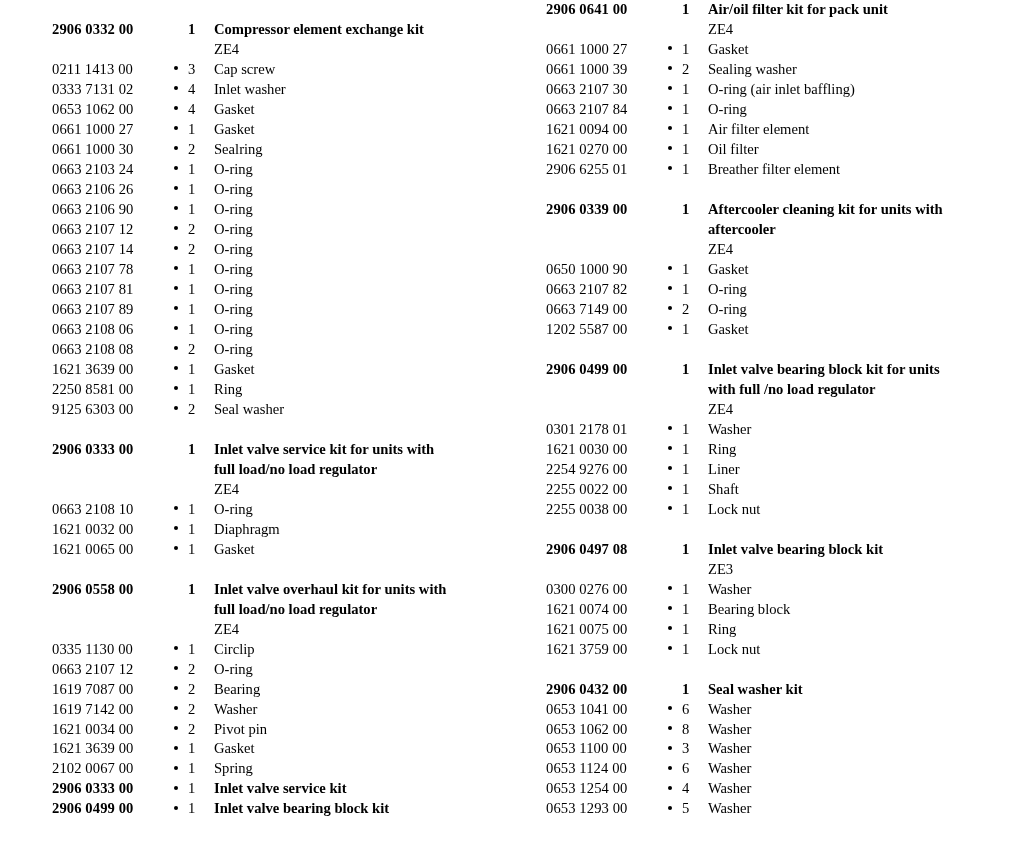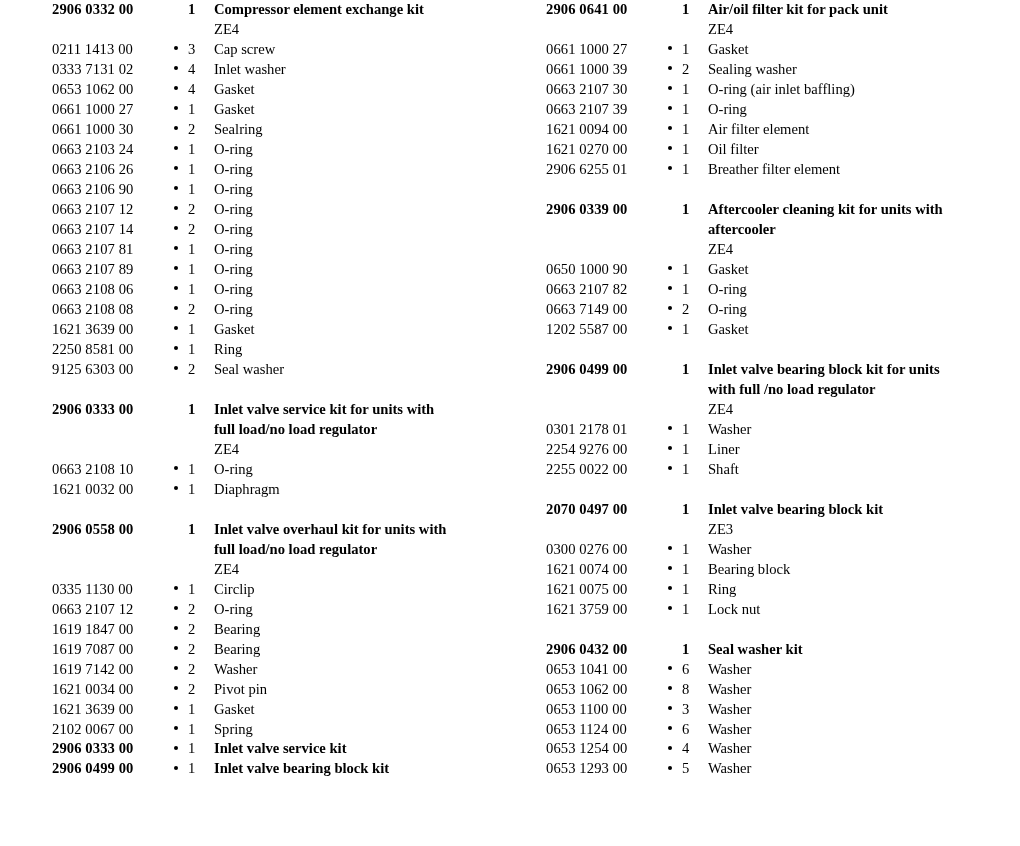--- a/index.html
+++ b/index.html
@@ -171,20 +171,26 @@
               <td class="qty">2</td>
               <td class="desc">O-ring</td>
             </tr>
             <tr>
               <td class="pn">0663 2107 14</td>
               <td class="bullet"><span class="dot"></span></td>
               <td class="qty">2</td>
               <td class="desc">O-ring</td>
             </tr>
             <tr>
+              <td class="pn">0663 2107 78</td>
+              <td class="bullet"><span class="dot"></span></td>
+              <td class="qty">1</td>
+              <td class="desc">O-ring</td>
+            </tr>
+            <tr>
               <td class="pn">0663 2107 81</td>
               <td class="bullet"><span class="dot"></span></td>
               <td class="qty">1</td>
               <td class="desc">O-ring</td>
             </tr>
             <tr>
               <td class="pn">0663 2107 89</td>
               <td class="bullet"><span class="dot"></span></td>
               <td class="qty">1</td>
               <td class="desc">O-ring</td>
@@ -245,20 +251,26 @@
               <td class="bullet"><span class="dot"></span></td>
               <td class="qty">1</td>
               <td class="desc">O-ring</td>
             </tr>
             <tr>
               <td class="pn">1621 0032 00</td>
               <td class="bullet"><span class="dot"></span></td>
               <td class="qty">1</td>
               <td class="desc">Diaphragm</td>
             </tr>
+            <tr>
+              <td class="pn">1621 0065 00</td>
+              <td class="bullet"><span class="dot"></span></td>
+              <td class="qty">1</td>
+              <td class="desc">Gasket</td>
+            </tr>
             <tr class="spacer">
               <td colspan="4"></td>
             </tr>
             <tr class="kit">
               <td class="pn">2906 0558 00</td>
               <td class="bullet"></td>
               <td class="qty">1</td>
               <td class="desc">Inlet valve overhaul kit for units with</td>
             </tr>
             <tr class="kit">
@@ -277,26 +289,20 @@
               <td class="pn">0335 1130 00</td>
               <td class="bullet"><span class="dot"></span></td>
               <td class="qty">1</td>
               <td class="desc">Circlip</td>
             </tr>
             <tr>
               <td class="pn">0663 2107 12</td>
               <td class="bullet"><span class="dot"></span></td>
               <td class="qty">2</td>
               <td class="desc">O-ring</td>
-            </tr>
-            <tr>
-              <td class="pn">1619 1847 00</td>
-              <td class="bullet"><span class="dot"></span></td>
-              <td class="qty">2</td>
-              <td class="desc">Bearing</td>
             </tr>
             <tr>
               <td class="pn">1619 7087 00</td>
               <td class="bullet"><span class="dot"></span></td>
               <td class="qty">2</td>
               <td class="desc">Bearing</td>
             </tr>
             <tr>
               <td class="pn">1619 7142 00</td>
               <td class="bullet"><span class="dot"></span></td>
@@ -363,21 +369,21 @@
               <td class="qty">2</td>
               <td class="desc">Sealing washer</td>
             </tr>
             <tr>
               <td class="pn">0663 2107 30</td>
               <td class="bullet"><span class="dot"></span></td>
               <td class="qty">1</td>
               <td class="desc">O-ring (air inlet baffling)</td>
             </tr>
             <tr>
-              <td class="pn">0663 2107 39</td>
+              <td class="pn">0663 2107 84</td>
               <td class="bullet"><span class="dot"></span></td>
               <td class="qty">1</td>
               <td class="desc">O-ring</td>
             </tr>
             <tr>
               <td class="pn">1621 0094 00</td>
               <td class="bullet"><span class="dot"></span></td>
               <td class="qty">1</td>
               <td class="desc">Air filter element</td>
             </tr>
@@ -459,36 +465,48 @@
               <td class="qty"></td>
               <td class="desc">ZE4</td>
             </tr>
             <tr>
               <td class="pn">0301 2178 01</td>
               <td class="bullet"><span class="dot"></span></td>
               <td class="qty">1</td>
               <td class="desc">Washer</td>
             </tr>
             <tr>
+              <td class="pn">1621 0030 00</td>
+              <td class="bullet"><span class="dot"></span></td>
+              <td class="qty">1</td>
+              <td class="desc">Ring</td>
+            </tr>
+            <tr>
               <td class="pn">2254 9276 00</td>
               <td class="bullet"><span class="dot"></span></td>
               <td class="qty">1</td>
               <td class="desc">Liner</td>
             </tr>
             <tr>
               <td class="pn">2255 0022 00</td>
               <td class="bullet"><span class="dot"></span></td>
               <td class="qty">1</td>
               <td class="desc">Shaft</td>
+            </tr>
+            <tr>
+              <td class="pn">2255 0038 00</td>
+              <td class="bullet"><span class="dot"></span></td>
+              <td class="qty">1</td>
+              <td class="desc">Lock nut</td>
             </tr>
             <tr class="spacer">
               <td colspan="4"></td>
             </tr>
             <tr class="kit">
-              <td class="pn">2070 0497 00</td>
+              <td class="pn">2906 0497 08</td>
               <td class="bullet"></td>
               <td class="qty">1</td>
               <td class="desc">Inlet valve bearing block kit</td>
             </tr>
             <tr class="subline">
               <td class="pn"></td>
               <td class="bullet"></td>
               <td class="qty"></td>
               <td class="desc">ZE3</td>
             </tr>

